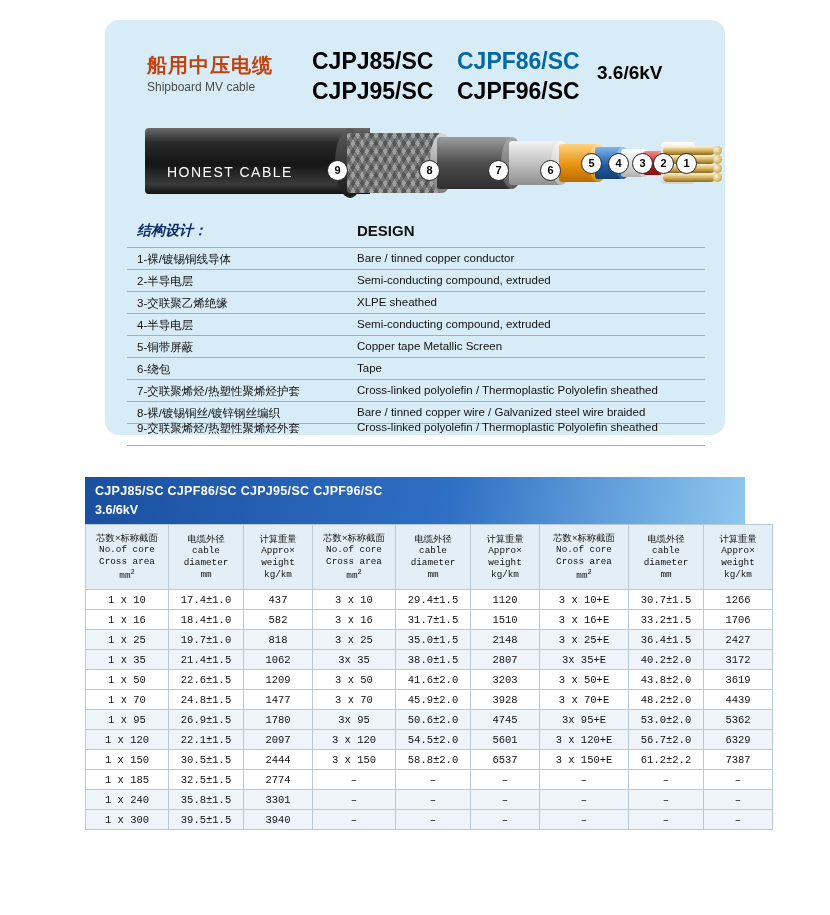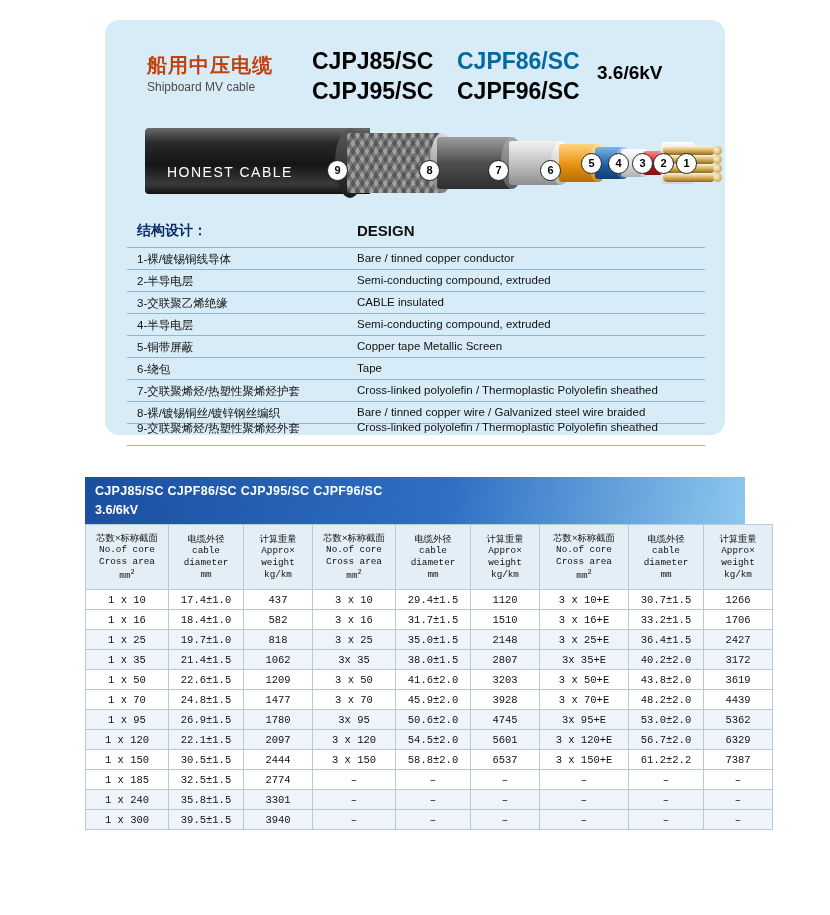--- a/index.html
+++ b/index.html
@@ -73,21 +73,21 @@
   .num{
     position:absolute;width:19px;height:19px;border-radius:50%;
     background:#ffffff;border:1px solid #222;color:#000;font-size:11px;font-weight:bold;
     line-height:19px;text-align:center;
   }
 
   
   .design-head{
     position:absolute;left:22px;top:200px;width:578px;height:26px;
   }
-  .dh-cn{position:absolute;left:10px;top:2px;font-size:14px;font-weight:bold;color:#0b2d6b;}
+  .dh-cn{position:absolute;left:10px;top:2px;font-size:14px;font-weight:bold;color:#0b2d6b;font-style:italic;}
   .dh-en{position:absolute;left:230px;top:2px;font-size:15px;font-weight:bold;color:#111;}
   .dline{position:absolute;left:22px;width:578px;height:1px;background:#8fb6d0;}
 
   .drow{position:absolute;left:22px;width:578px;height:21px;font-size:11.5px;color:#111;}
   .drow .cn{position:absolute;left:10px;top:3px;}
   .drow .en{position:absolute;left:230px;top:3px;}
 
   
   .spec{
     position:absolute;left:85px;top:477px;width:660px;
@@ -194,21 +194,21 @@
     <div class="dline" style="top:249px;"></div>
 
     <div class="drow" style="top:251px;">
       <span class="cn">2-半导电层</span>
       <span class="en">Semi-conducting compound, extruded</span>
     </div>
     <div class="dline" style="top:271px;"></div>
 
     <div class="drow" style="top:273px;">
       <span class="cn">3-交联聚乙烯绝缘</span>
-      <span class="en">CABLE insulated</span>
+      <span class="en">XLPE sheathed</span>
     </div>
     <div class="dline" style="top:293px;"></div>
 
     <div class="drow" style="top:295px;">
       <span class="cn">4-半导电层</span>
       <span class="en">Semi-conducting compound, extruded</span>
     </div>
     <div class="dline" style="top:315px;"></div>
 
     <div class="drow" style="top:317px;">

